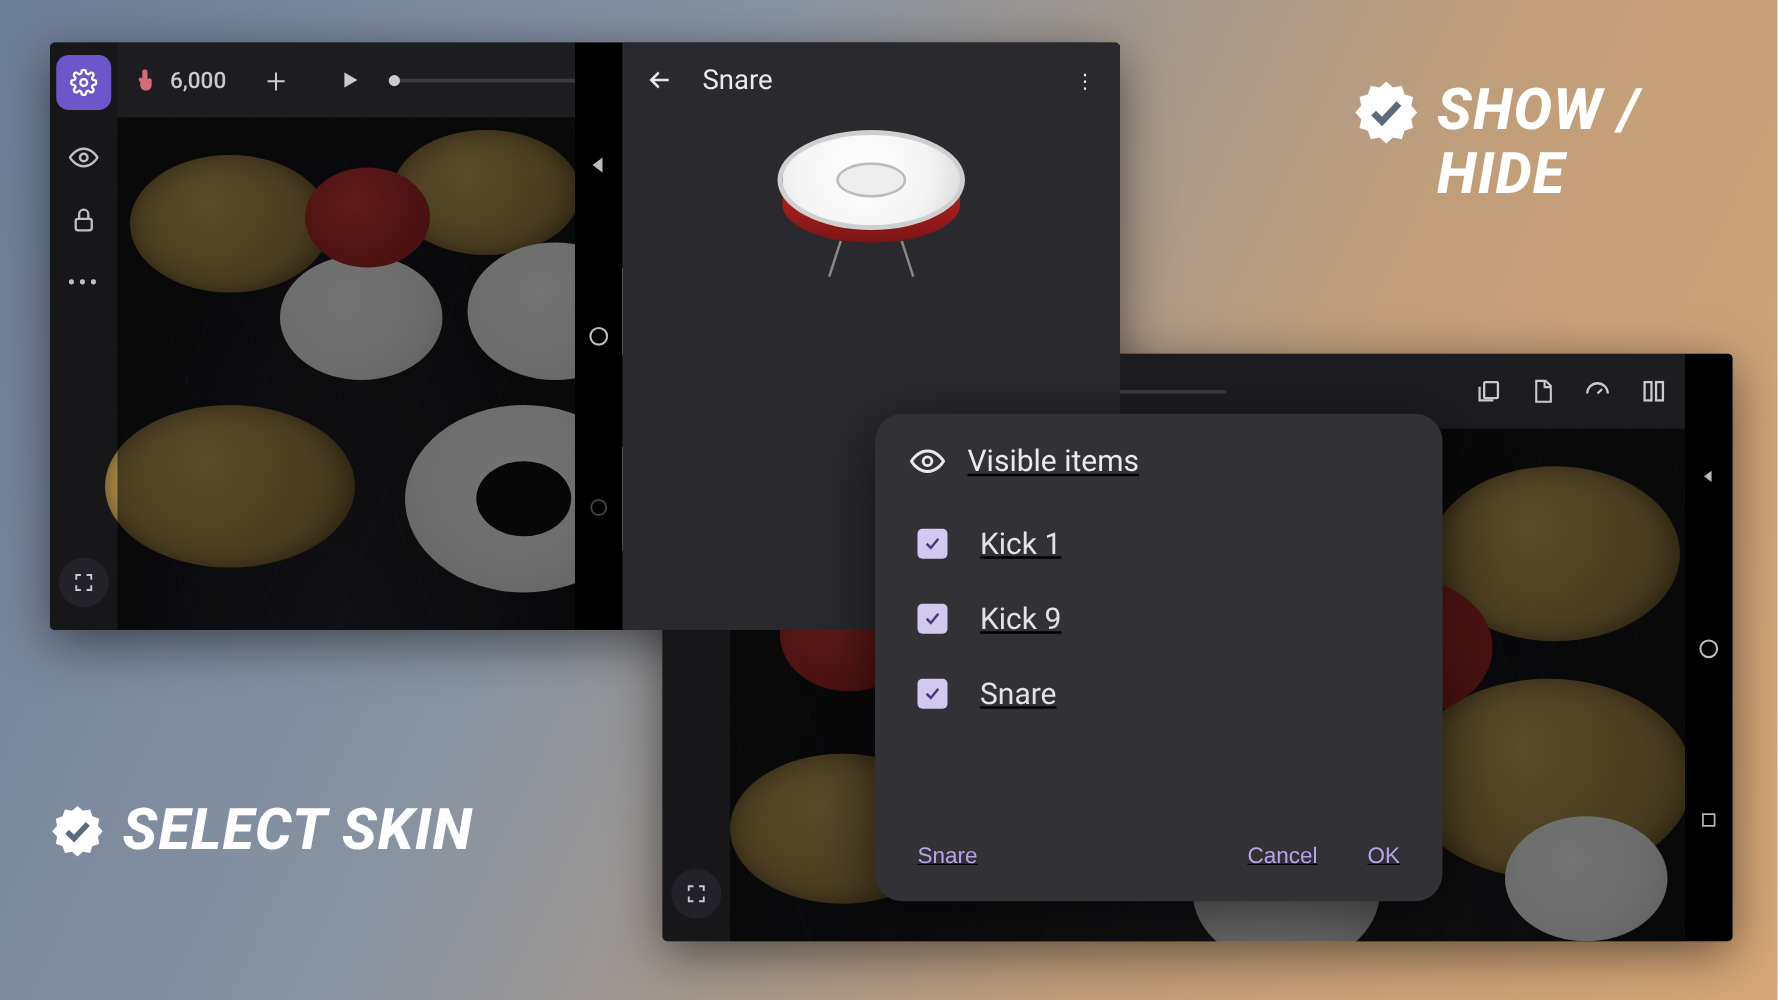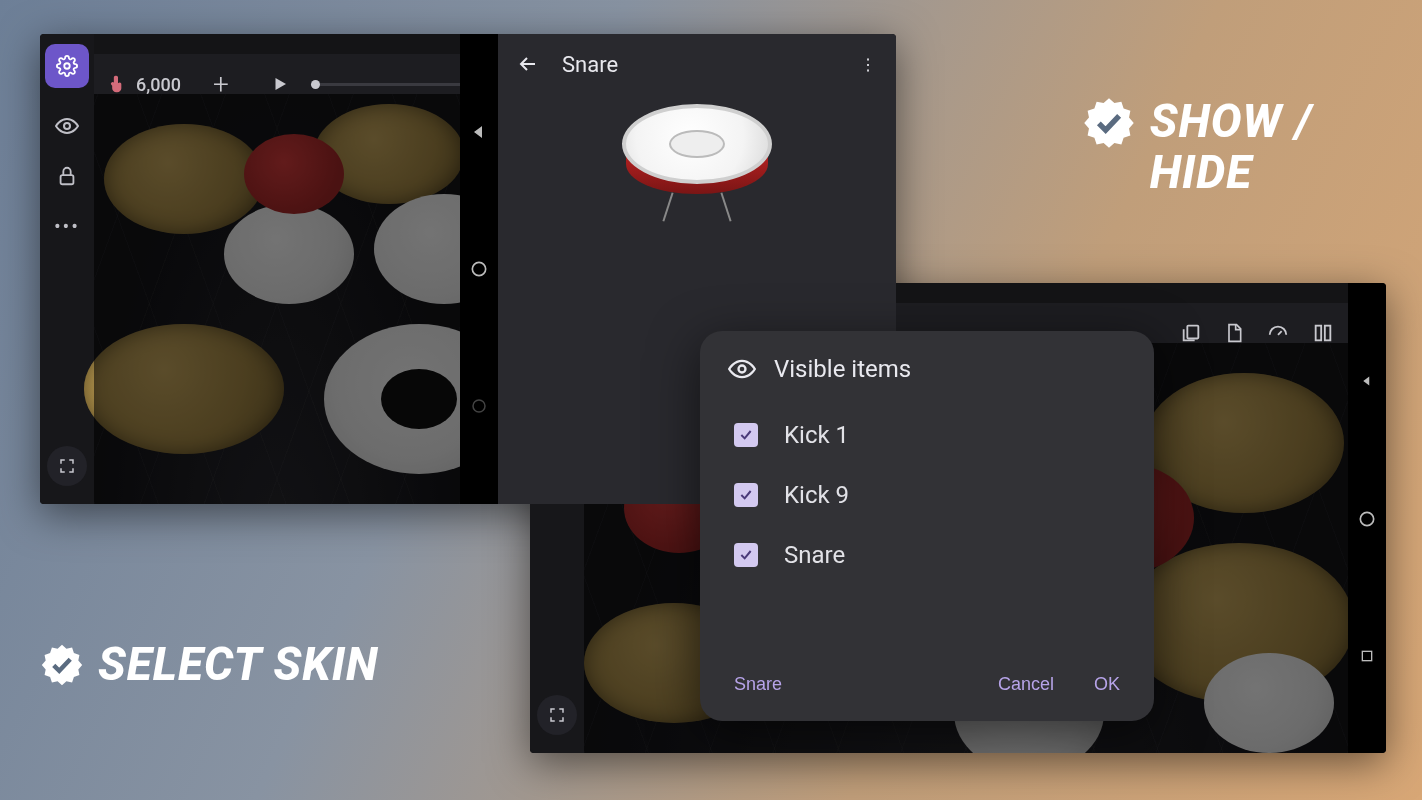--- a/index.html
+++ b/index.html
@@ -8,21 +8,21 @@
     background: linear-gradient(115deg, #6d7f97 0%, #8893a2 35%, #c09e7a 68%, #d8a776 100%);
     font-family: "Segoe UI", Roboto, Arial, sans-serif;
     position:relative; overflow:hidden;
   }
 
   
   .callout { position:absolute; display:flex; align-items:center; gap:14px; }
   .callout-text { font-weight:800; font-style:italic; font-size:46px; color:#fff; line-height:1.1; letter-spacing:1px;}
   .badge { width:54px; height:54px; display:flex; align-items:center; justify-content:center; }
   .badge-small { width:44px; height:44px; }
-  .callout-top { top:96px; right:110px; align-items:flex-start;}
+  .callout-top { top:63px; right:110px; align-items:flex-start;}
   .callout-bottom { bottom:110px; left:40px; }
 
   
   .shot {
     position:absolute; background:#141416; border-radius:4px; overflow:hidden;
     box-shadow: 0 10px 40px rgba(0,0,0,.5);
     display:flex;
   }
   .shot-back { top:34px; left:40px; width:856px; height:470px; }
   .shot-front { top:283px; left:530px; width:856px; height:470px; }
@@ -30,21 +30,21 @@
   .navbar { width:38px; background:#000; display:flex; flex-direction:column; align-items:center; justify-content:space-around; padding:30px 0;}
   .navbar-right { order:3; }
   .navbar .navicon { color:#ddd; font-size:18px; opacity:.85;}
 
   .sidebar { width:54px; background:#17171a; display:flex; flex-direction:column; align-items:center; gap:26px; padding-top:10px;}
   .gear-btn { width:44px; height:44px; background:#6d56c9; border-radius:10px; display:flex; align-items:center; justify-content:center; color:#fff;}
   .side-icon { color:#bfbfc6; width:24px; height:24px; display:flex; align-items:center; justify-content:center;}
   .side-bottom { margin-top:auto; margin-bottom:18px;}
   .fullscreen-btn { width:40px; height:40px; background:#222228; border-radius:20px; display:flex; align-items:center; justify-content:center; color:#c9c9cf;}
 
-  .topbar { position:absolute; top:0; left:54px; right:38px; height:60px; background:#1d1d21; display:flex; align-items:center; padding:0 14px; gap:22px;margin-top:20px;}
+  .topbar { position:absolute; top:0; left:54px; right:38px; height:60px; background:#1d1d21; display:flex; align-items:center; padding:0 14px; gap:22px;}
   .score { display:flex; align-items:center; gap:8px; color:#c9c9cf; font-size:18px; font-weight:500;}
   .tap-icon { color:#d46b7a; }
   .plus { color:#c9c9cf; font-size:28px; font-weight:300; margin-left:10px;}
   .play { color:#c9c9cf; margin-left:20px;}
   .slider { flex:0 0 180px; height:3px; background:#3a3a40; border-radius:2px; position:relative;}
   .slider::before{content:"";position:absolute;left:0;top:-3px;width:9px;height:9px;border-radius:50%;background:#c9c9cf;}
   .top-icon { color:#c9c9cf; }
   .topbar .spacer { flex:1; }
 
   .stage { position:absolute; top:60px; left:54px; right:38px; bottom:0; background:#212126; }
@@ -83,20 +83,21 @@
   .snare-drum .legs::before,.snare-drum .legs::after{content:"";position:absolute;top:0;width:2px;height:30px;background:#888;}
   .snare-drum .legs::before{left:10px;transform:rotate(18deg);}
   .snare-drum .legs::after{right:10px;transform:rotate(-18deg);}
 
   
   .dialog {
     position:absolute; left:170px; top:48px; width:454px; height:390px;
     background:#323236; border-radius:22px; padding:24px 28px 0 28px;
     display:flex; flex-direction:column; z-index:6;
     box-shadow:0 12px 50px rgba(0,0,0,.55);
+    text-decoration:underline;
   }
   .dlg-hdr { display:flex; align-items:center; gap:18px; margin-bottom:22px;}
   .dlg-title { color:#e9e9ef; font-size:24px; font-weight:400;}
   .chk-row { display:flex; align-items:center; gap:26px; padding:16px 6px;}
   .chk { width:24px; height:24px; border-radius:4px; background:#d3c9f0; display:flex; align-items:center; justify-content:center;}
   .chk svg { stroke:#4a3a7a;}
   .chk-label { color:#e2e2e7; font-size:24px;}
   .dlg-ftr { margin-top:auto; display:flex; align-items:center; padding:22px 6px 26px 6px;}
   .dlg-btn { color:#b6a3e8; font-size:18px; font-weight:500; background:none; border:none; cursor:pointer;}
   .dlg-ftr .gap { flex:1;}

